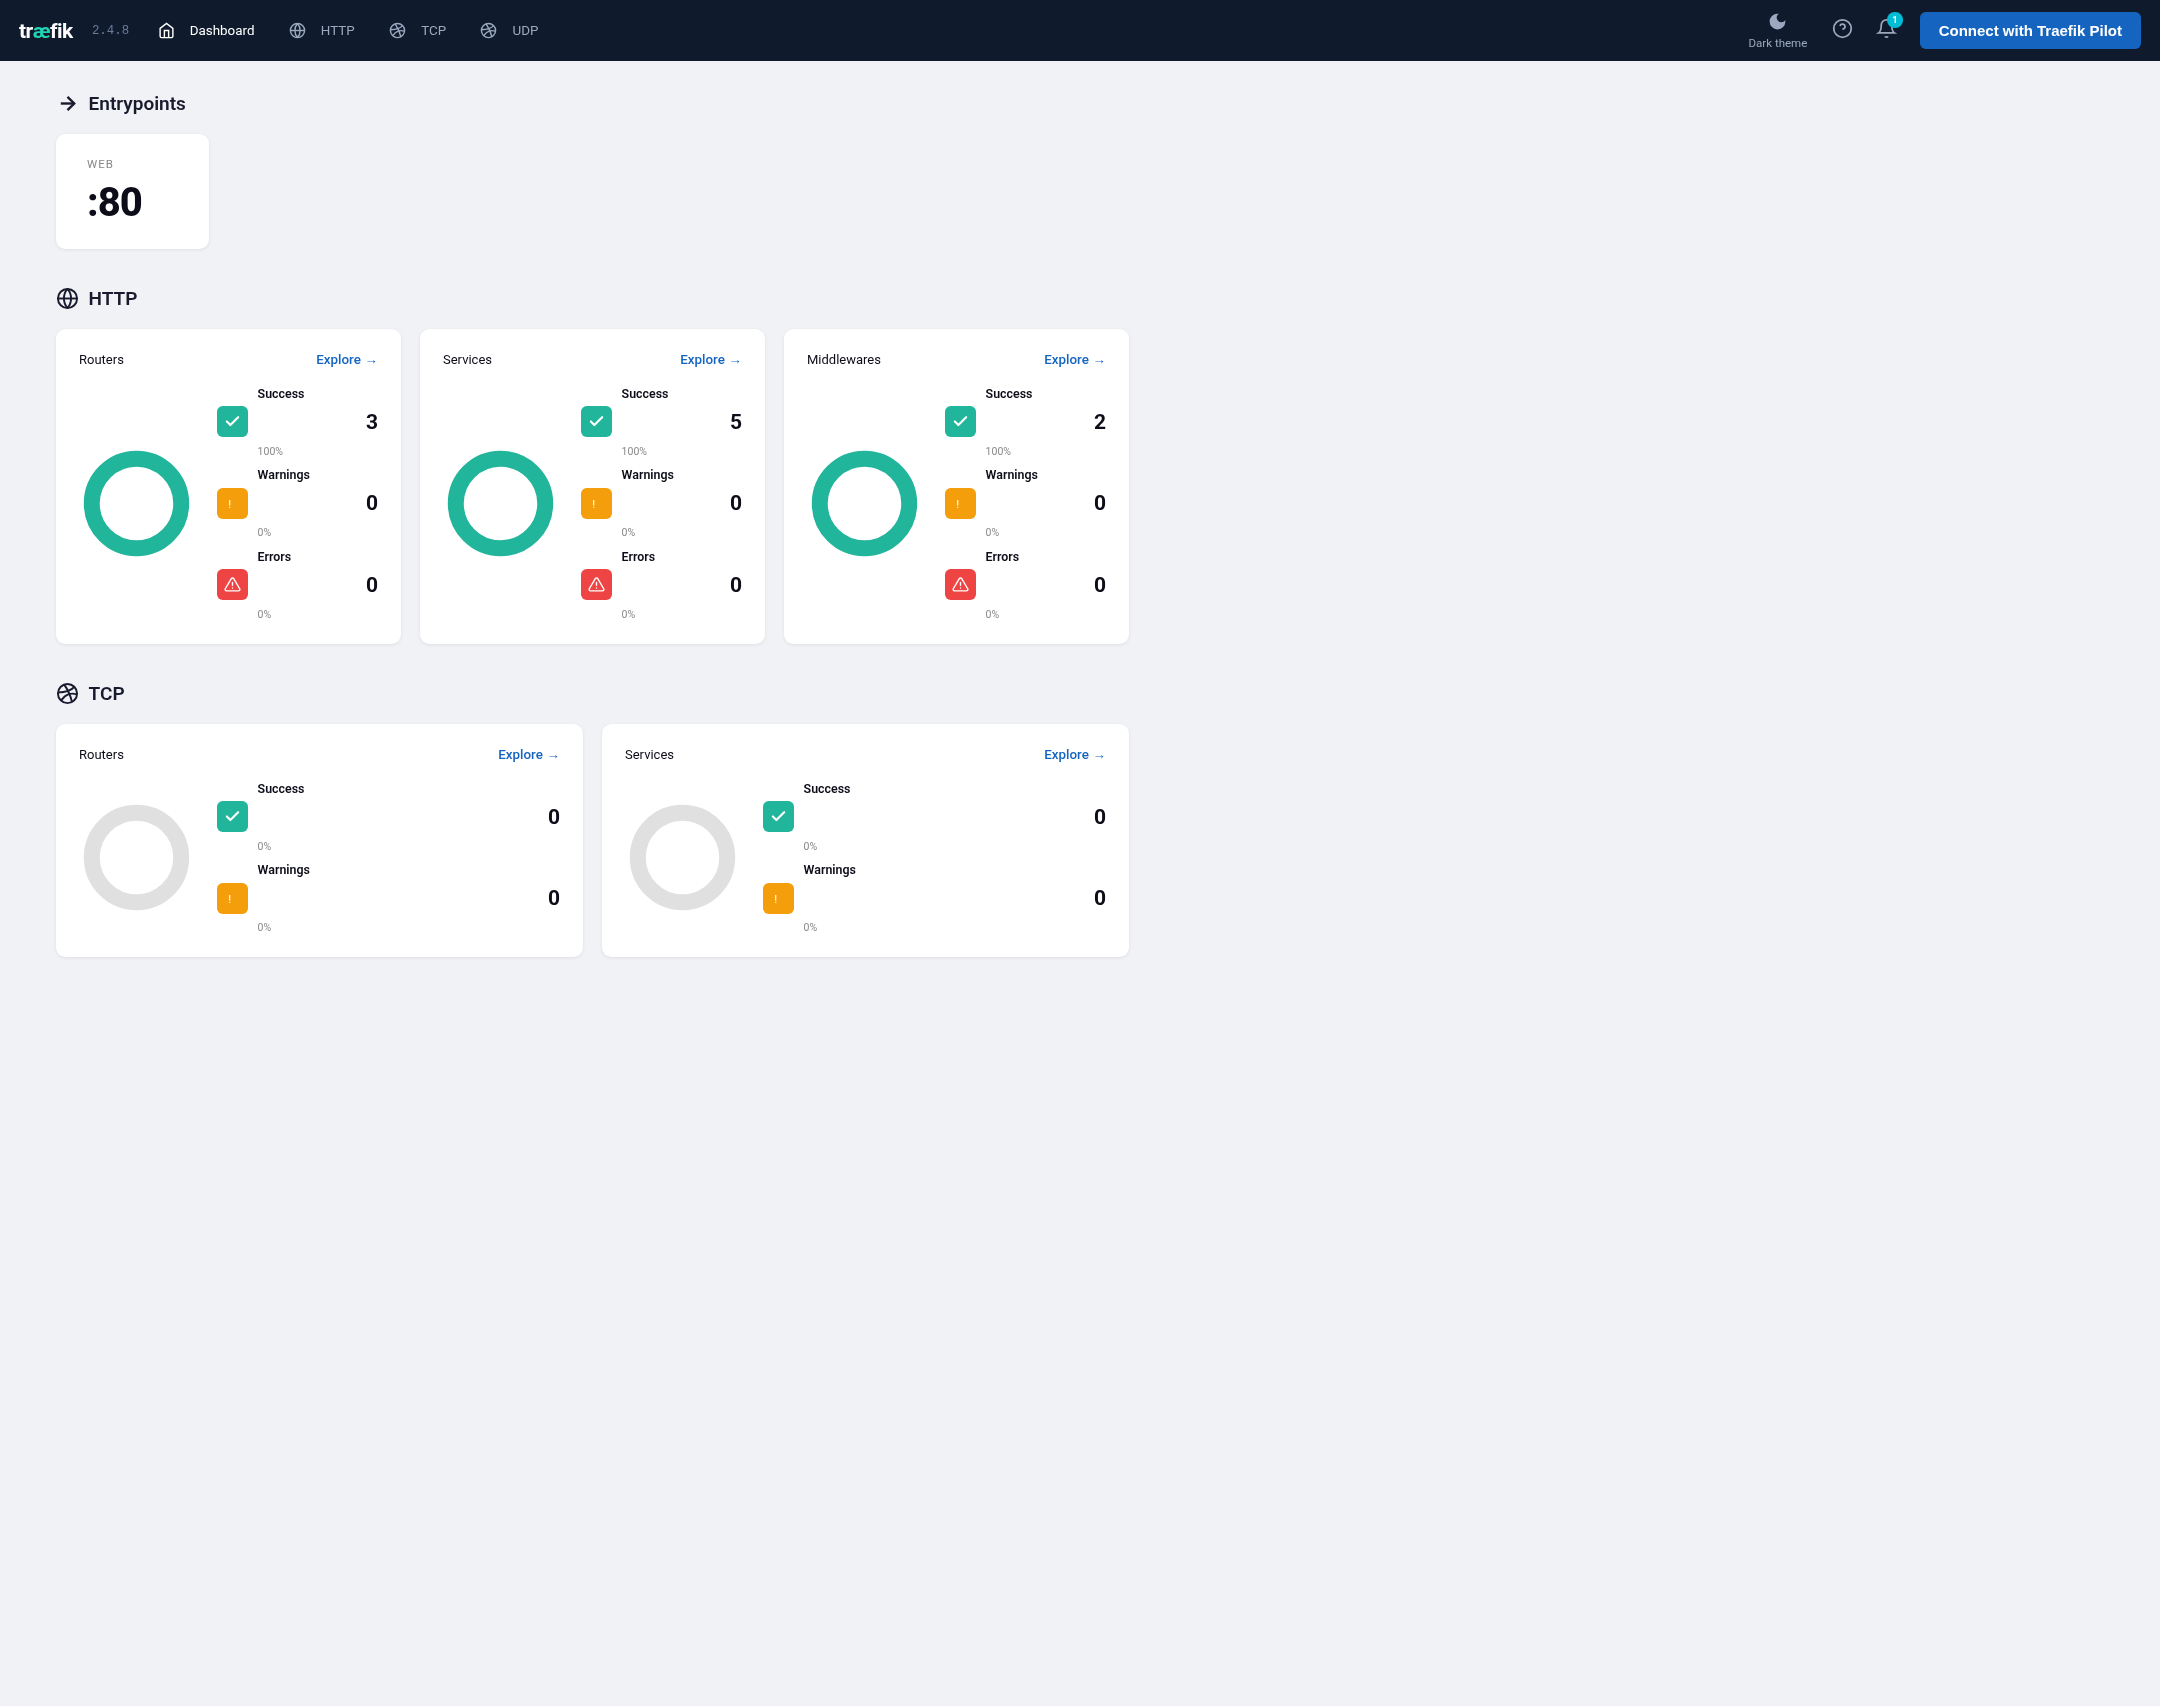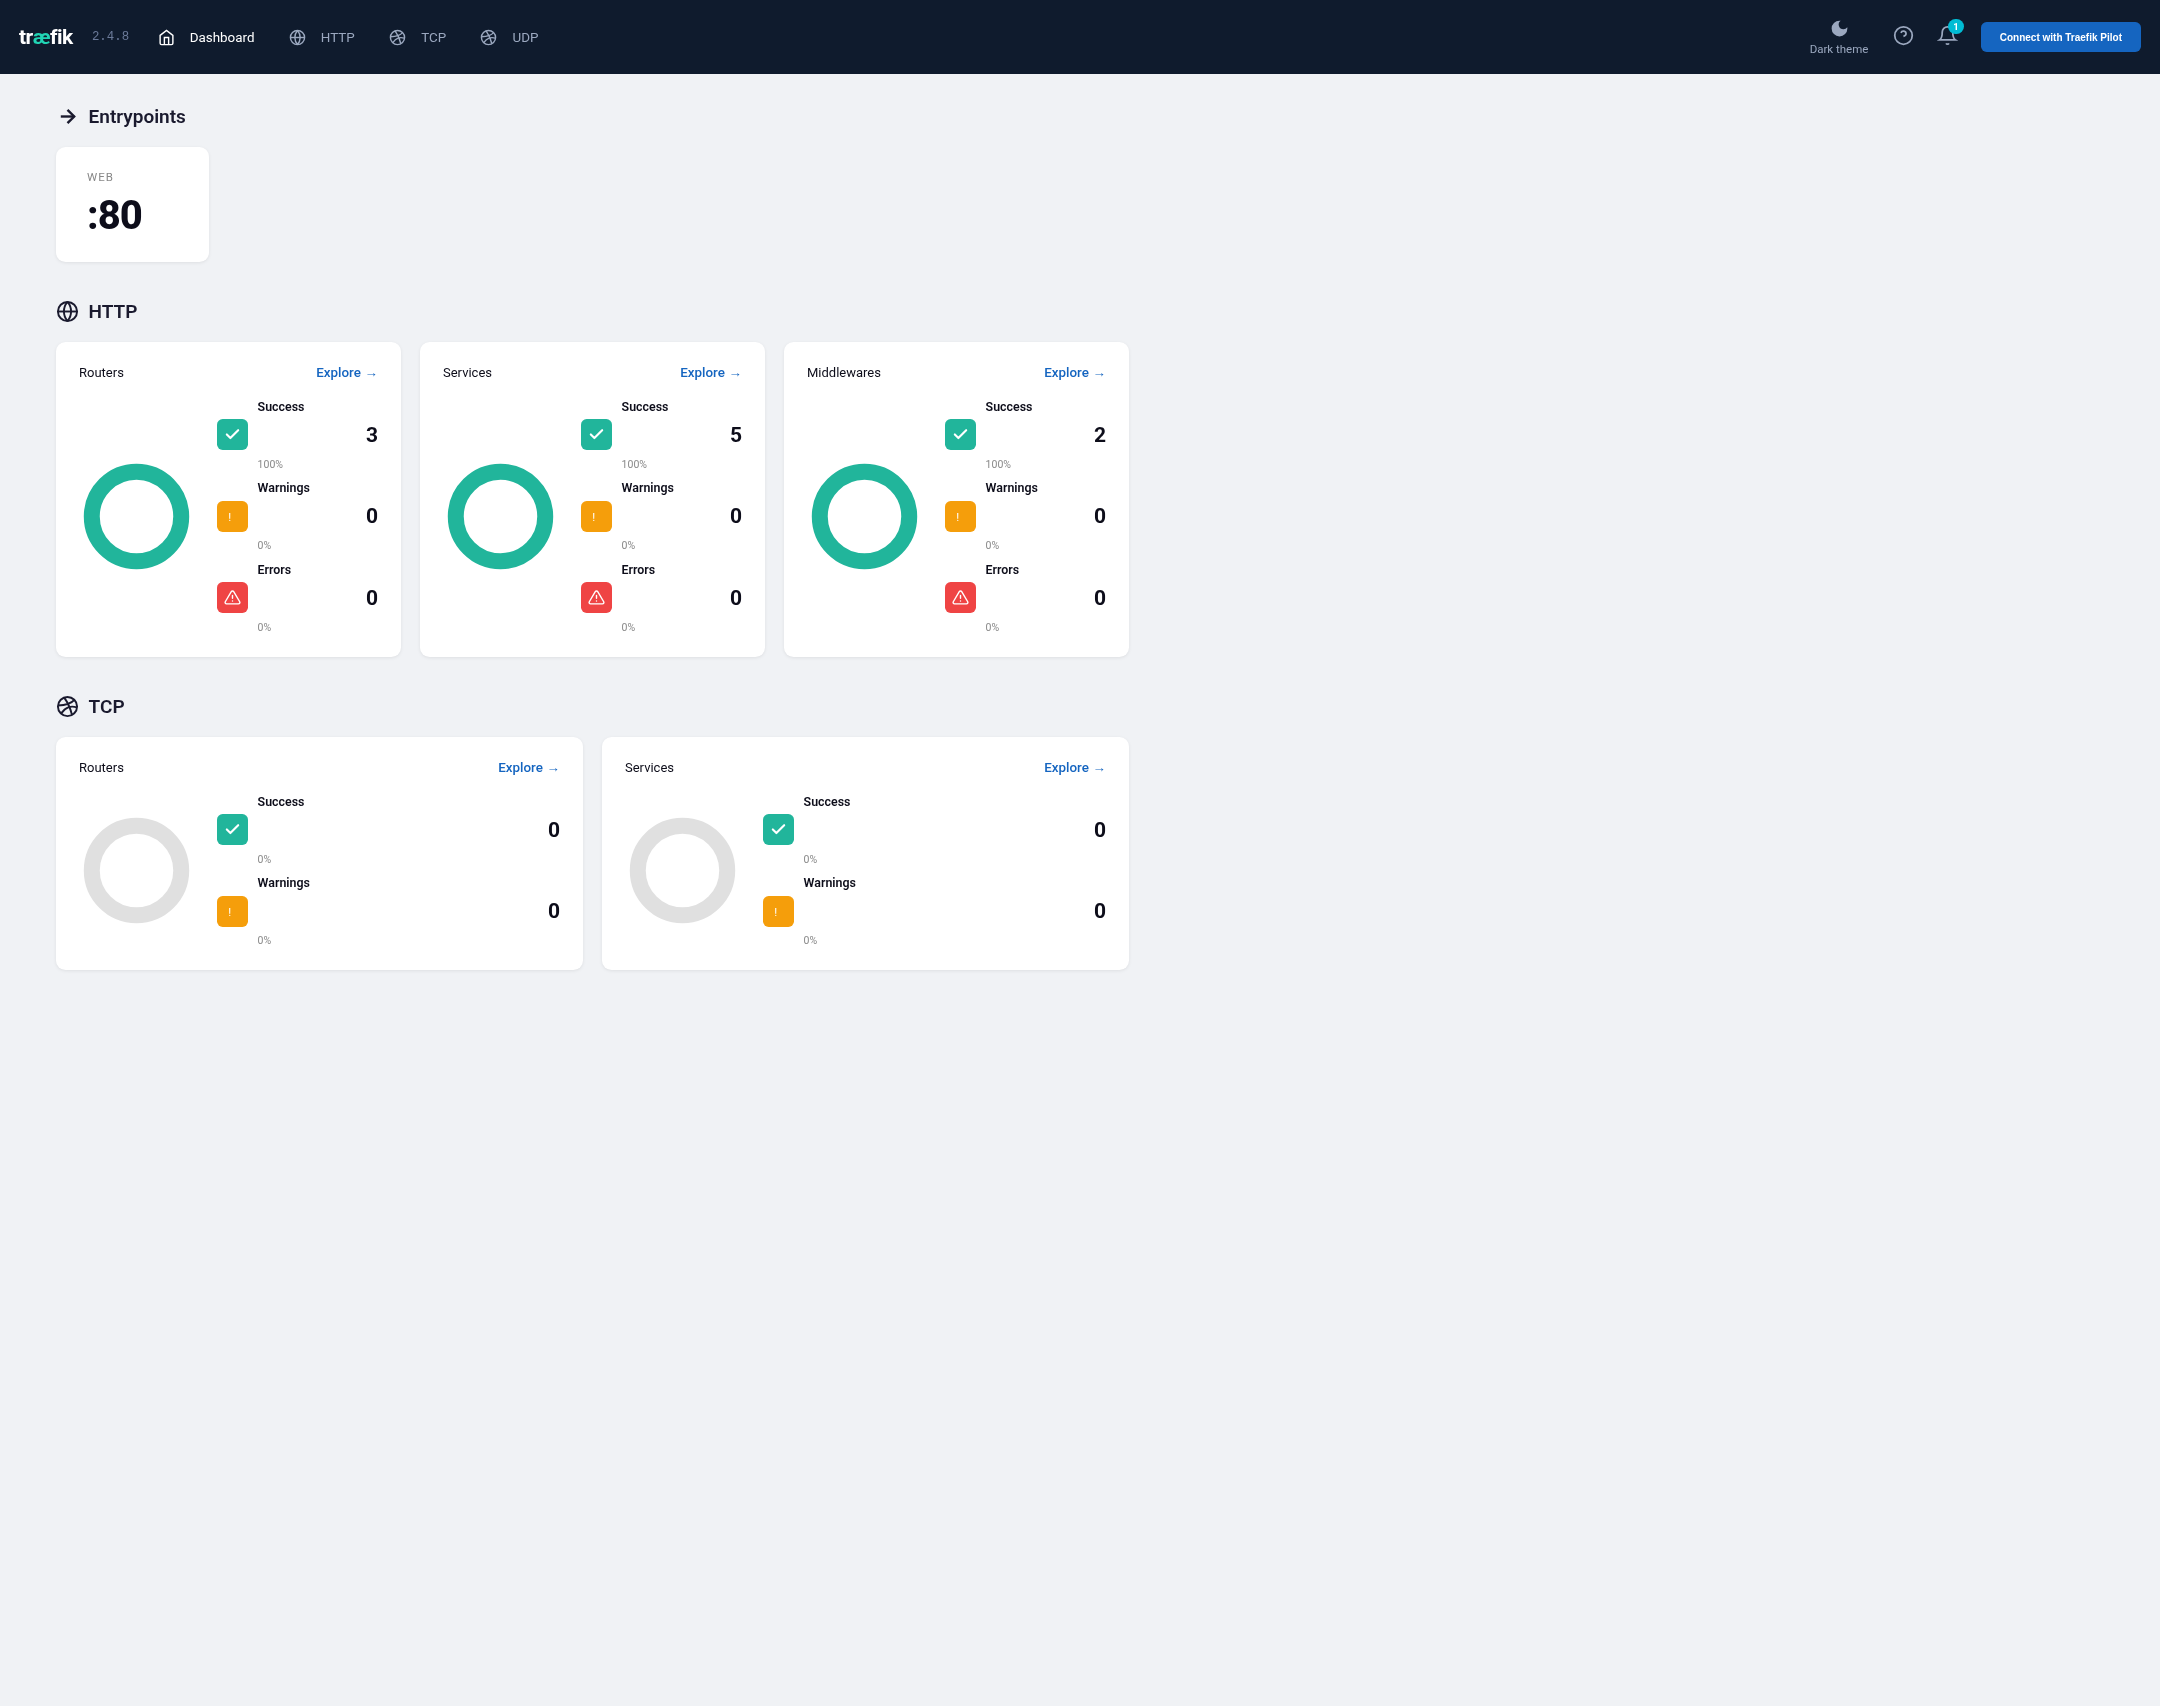--- a/index.html
+++ b/index.html
@@ -4,21 +4,21 @@
   <style>
     * { box-sizing: border-box; margin: 0; padding: 0; }
     body { font-family: -apple-system, BlinkMacSystemFont, 'Segoe UI', Roboto, sans-serif; background: #f0f2f5; color: #1a1a2e; }
 
     
     .navbar {
       background: #0f1b2d;
       display: flex;
       align-items: center;
       padding: 0 19px;
-      height: 74px;
+      height: 61px;
       gap: 7.6px;
     }
     .nav-logo {
       display: flex;
       align-items: center;
       gap: 7.6px;
       margin-right: 11.5px;
     }
     .nav-logo-text {
       color: white;
@@ -95,21 +95,21 @@
       align-items: center;
       justify-content: center;
       font-weight: bold;
     }
     .connect-btn {
       background: #1565c0;
       color: white;
       border: none;
       padding: 9.6px 19px;
       border-radius: 5.7px;
-      font-size: 10px;
+      font-size: 15px;
       font-weight: 600;
       cursor: pointer;
       white-space: nowrap;
       margin-left: 7.6px;
     }
 
     
     .main { padding: 31px 56px; max-width: 1185px; }
 
     

